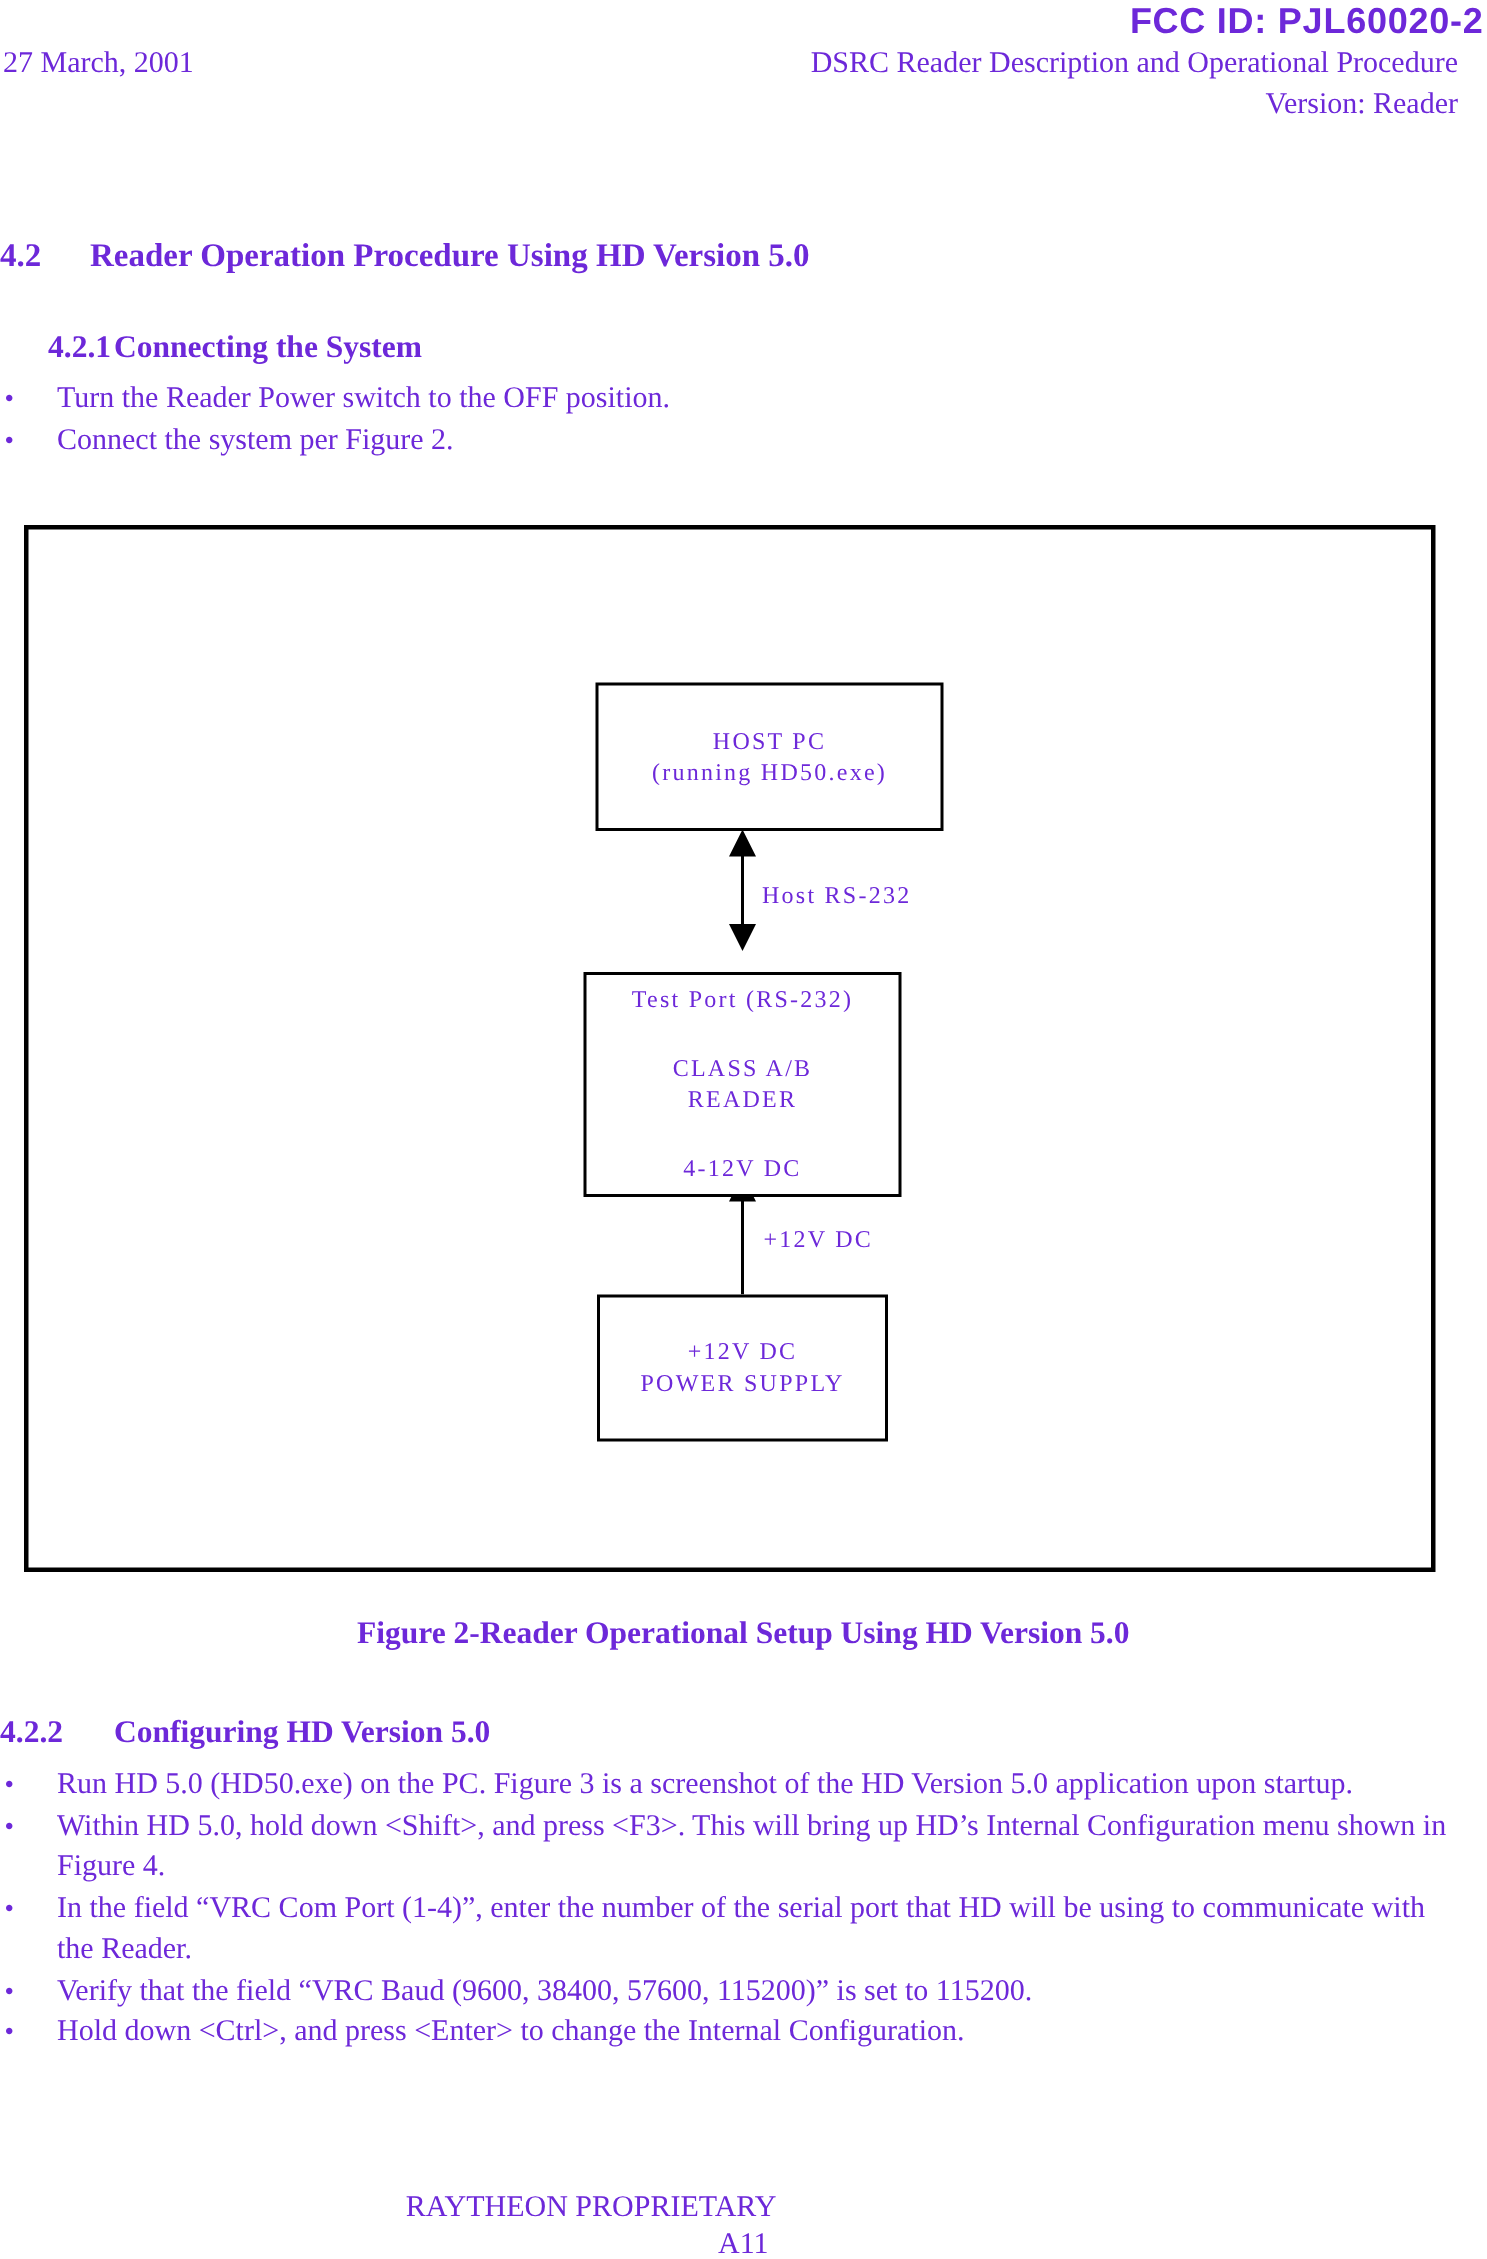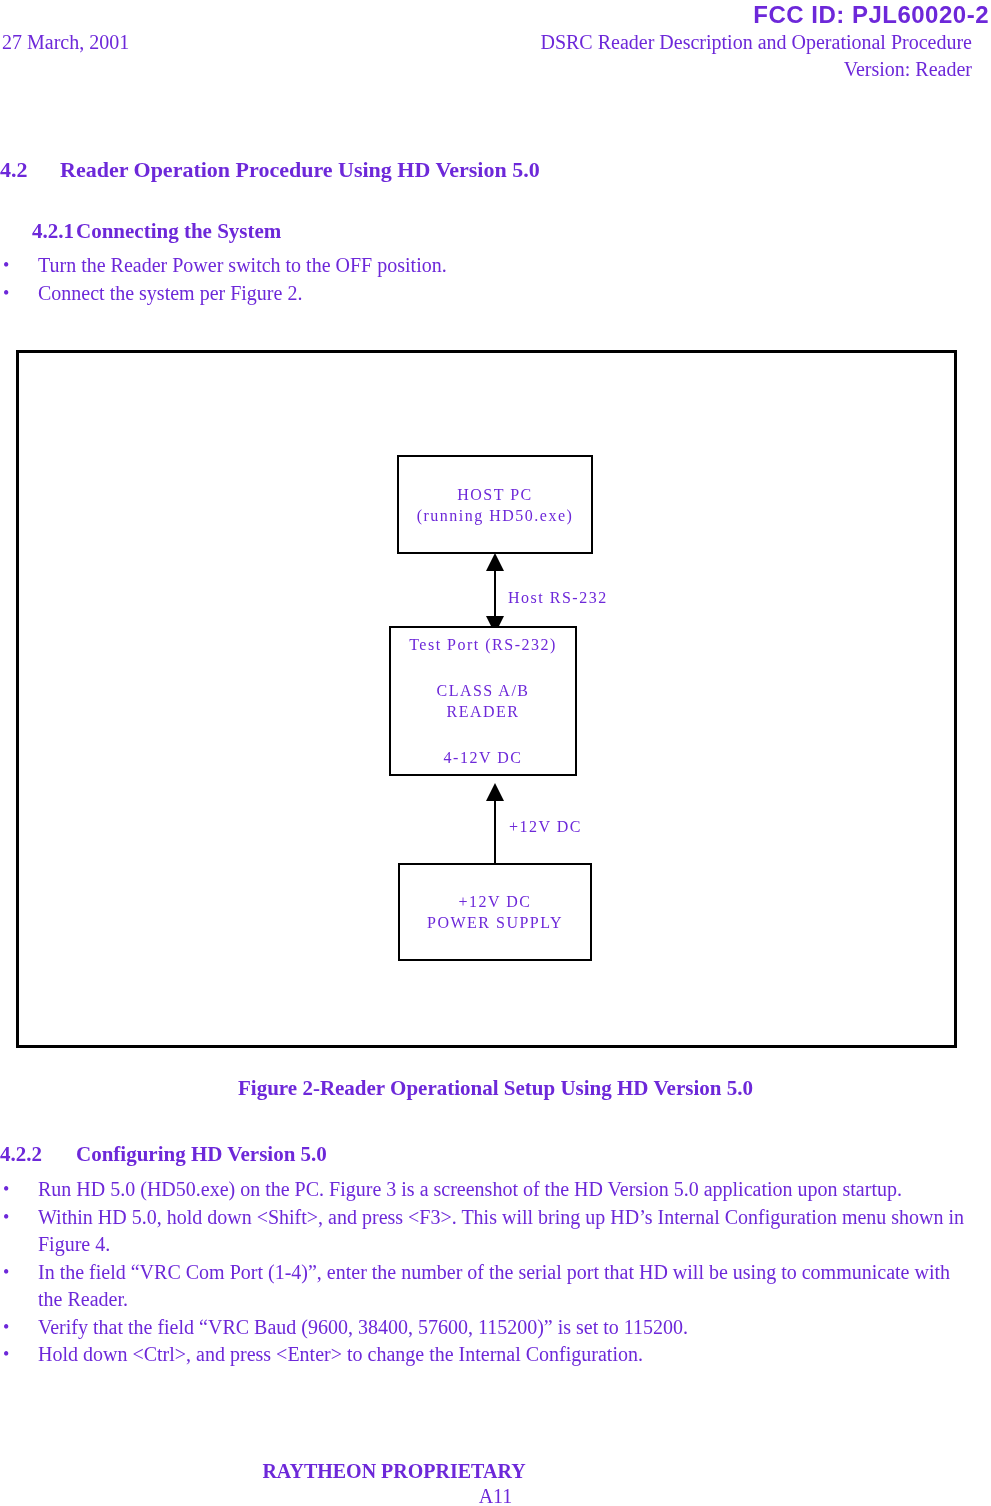--- a/index.html
+++ b/index.html
@@ -69,41 +69,41 @@
   .diagram-box {
     position: absolute;
     border: 2px solid #000;
     background: #fff;
     display: flex; flex-direction: column;
     align-items: center; justify-content: center;
     font-size: 16px; letter-spacing: 1.5px;
     line-height: 21px; text-align: center;
     white-space: nowrap;
   }
-  .box-hostpc { left: 378px; top: 102px; width: 196px; height: 99px; }
-  .box-reader { left: 370px; top: 273px; width: 188px; height: 150px;
+  .box-hostpc { left: 378px; top: 102px; width: 232px; height: 99px; }
+  .box-reader { left: 370px; top: 295px; width: 212px; height: 150px;
                 justify-content: center; }
   .box-power  { left: 379px; top: 510px; width: 194px; height: 98px; }
   .box-reader .top-label    { position: absolute; top: 6px;    left: 0; right: 0; text-align: center; }
   .box-reader .bottom-label { position: absolute; bottom: 6px; left: 0; right: 0; text-align: center; }
   .wire-label {
     position: absolute;
     font-size: 16px; letter-spacing: 1.5px;
     white-space: nowrap;
   }
   .lbl-host-rs { left: 489px; top: 236px; }
   .lbl-12vdc   { left: 490px; top: 465px; }
   .fig-caption {
     position: absolute; top: 1076px; left: 0; width: 991px;
     text-align: center; font-weight: bold; font-size: 21px;
   }
   
   .footer-prop {
     position: absolute; top: 1460px; left: 0; width: 788px;
-    text-align: center; font-weight: bold; font-size: 20px;
+    text-align: center; font-weight: normal; font-size: 20px;
   }
   .footer-page {
     position: absolute; top: 1485px; left: 0; width: 991px;
     text-align: center; font-size: 20px;
   }
 </style>
 </head>
 <body>
 
 <div class="page">

